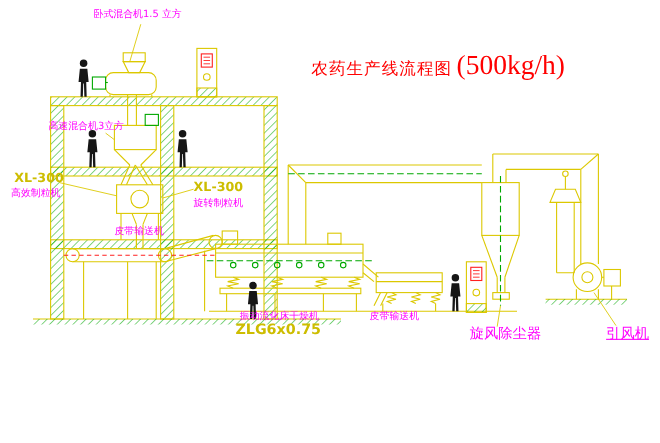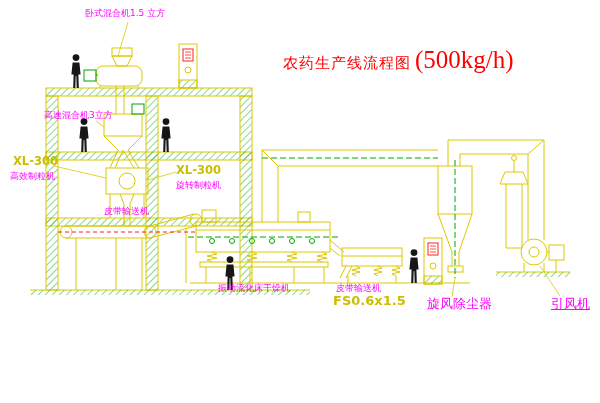--- a/index.html
+++ b/index.html
@@ -233,20 +233,20 @@
 
   <div class="lbl y y-md" style="left:13px;top:155px;">XL-300</div>
   <div class="lbl m" style="left:10px;top:172px;">高效制粒机</div>
 
   <div class="lbl y y-md" style="left:176px;top:164px;">XL-300</div>
   <div class="lbl m" style="left:176px;top:181px;">旋转制粒机</div>
 
   <div class="lbl m" style="left:104px;top:207px;">皮带输送机</div>
 
   <div class="lbl m" style="left:218px;top:284px;">振动流化床干燥机</div>
+  <div class="lbl y y-lg" style="left:214px;top:294px;">ZLG6x0.75</div>
 
   <div class="lbl m" style="left:336px;top:284px;">皮带输送机</div>
-  <div class="lbl y y-lg" style="left:333px;top:294px;">FS0.6x1.5</div>
 
   <div class="lbl m-sm" style="left:427px;top:297px;">旋风除尘器</div>
   <div class="lbl m-sm" style="left:551px;top:297px;text-decoration:underline;">引风机</div>
 
 </div>
 
 </body></html>

